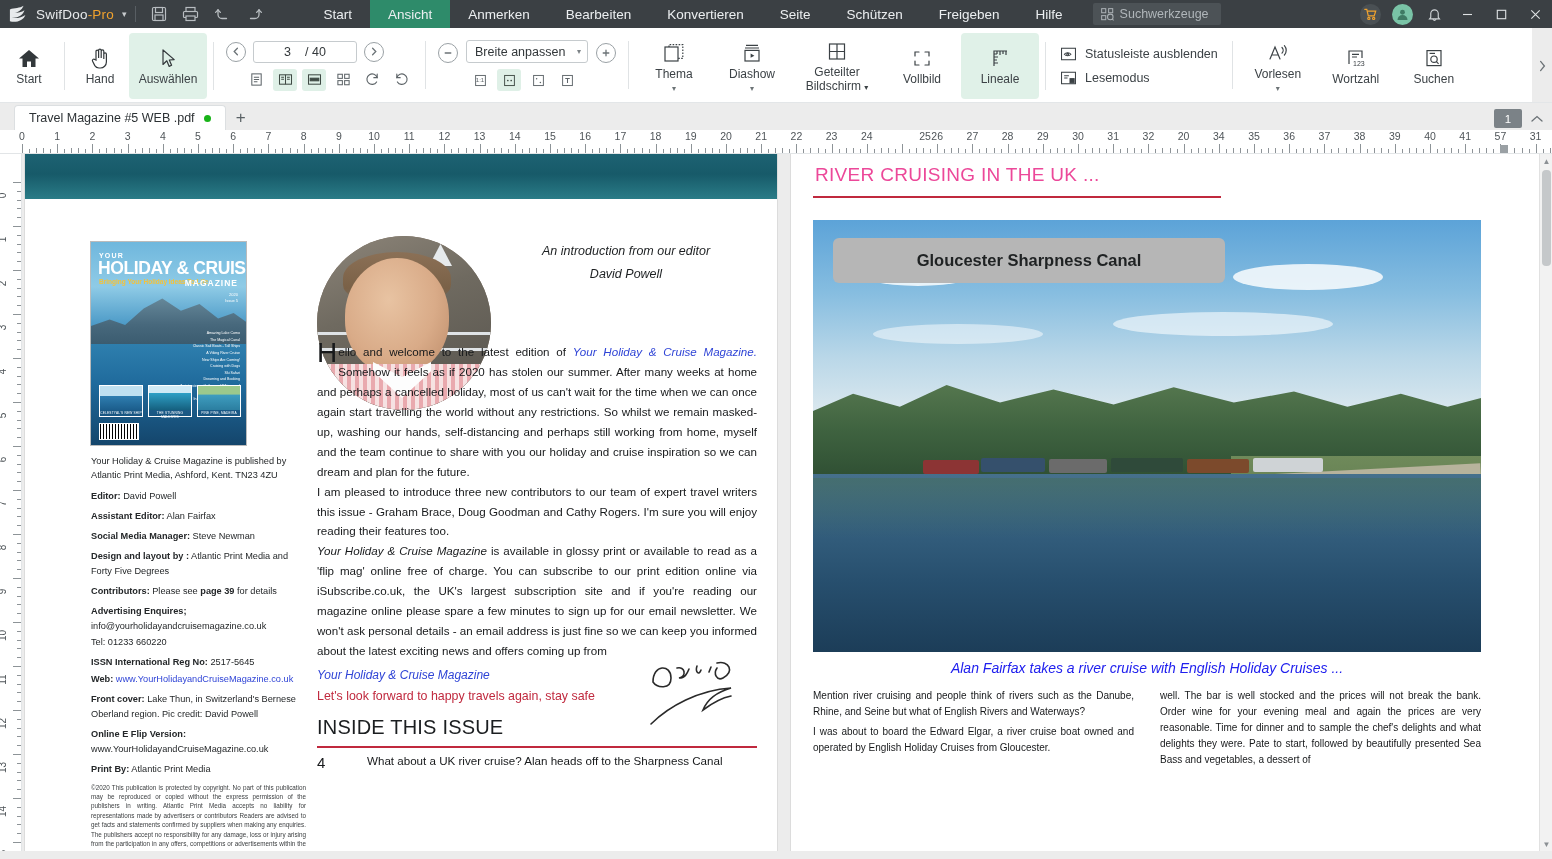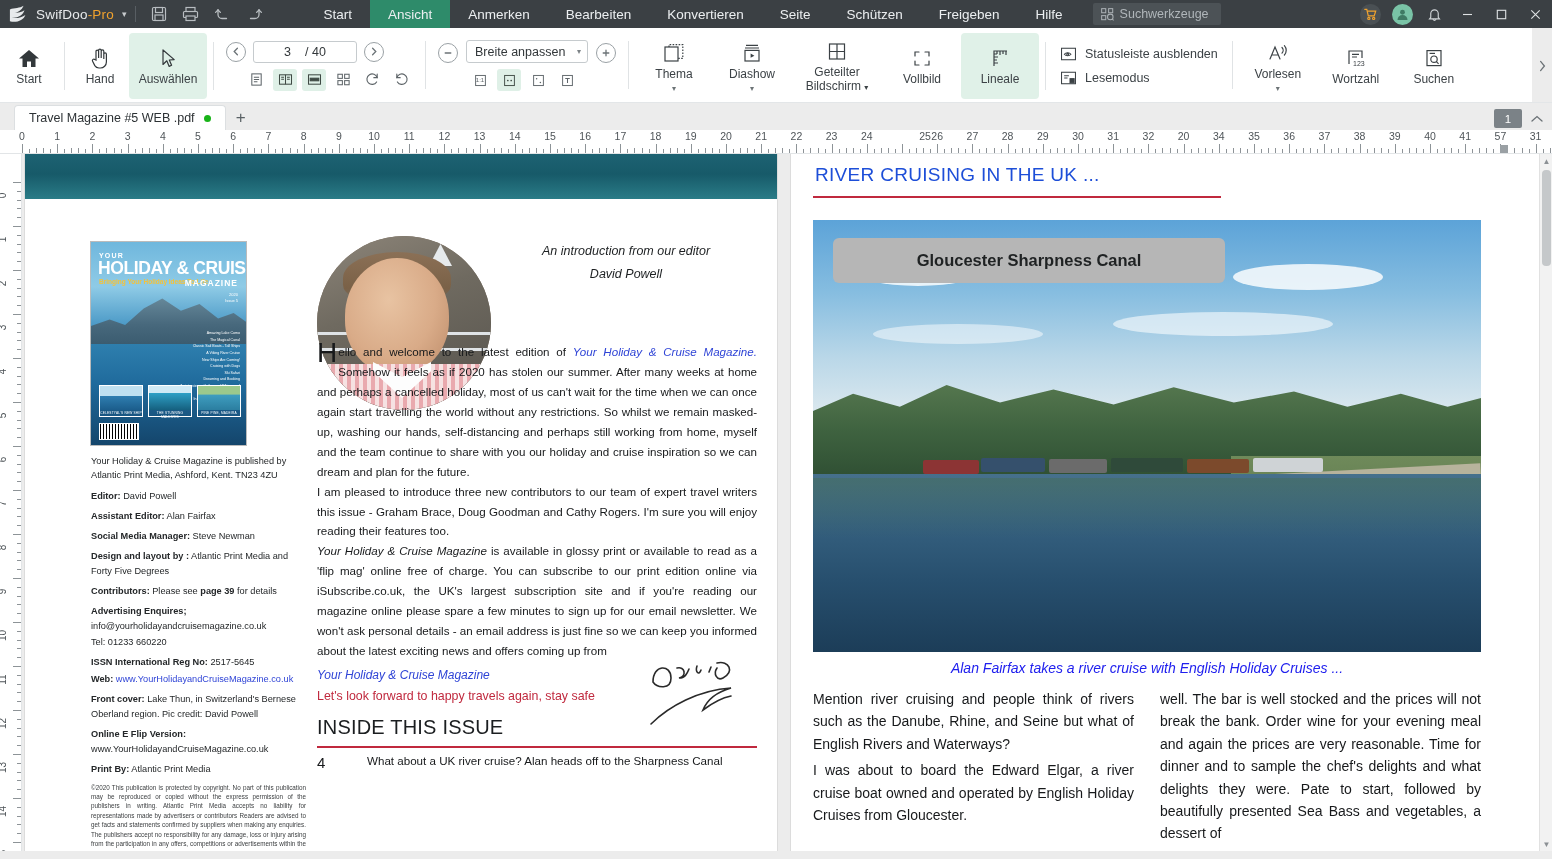--- a/index.html
+++ b/index.html
@@ -180,21 +180,21 @@
   .blue-line { color: #2f44d6; font-style: italic; font-size: 12px; }
   .red-line { color: #c0293e; font-size: 12.4px; }
   .l-inside-h { position: absolute; left: 292px; top: 562px; font-size: 20px; color: #1b1e20; letter-spacing: .2px; }
   .l-inside-rule { position: absolute; left: 292px; top: 592px; width: 440px; height: 1.6px; background: #c0293e; }
   .l-toc { position: absolute; left: 292px; top: 600px; width: 440px; display: flex; gap: 28px;
     font-size: 11.6px; color: #17191b; }
   .l-toc .num { font-size: 15px; width: 22px; }
   .sig { position: absolute; left: 620px; top: 500px; width: 110px; height: 72px; }
 
   
-  .r-title { position: absolute; left: 24px; top: 10px; font-size: 19px; color: #1d4ed8; letter-spacing: .3px; }
+  .r-title { position: absolute; left: 24px; top: 10px; font-size: 19px; color: #ec4899; letter-spacing: .3px; }
   .r-rule { position: absolute; left: 22px; top: 42px; width: 408px; height: 1.8px; background: #c0293e; }
   .r-img { position: absolute; left: 22px; top: 66px; width: 668px; height: 432px; overflow: hidden;
     background: linear-gradient(180deg,#7fb5dd 0%, #a9cfe7 30%, #cfe2ee 46%, #6f8f7e 47%, #3c5f54 100%); }
   .ri-sky { position:absolute; left:0; top:0; width:100%; height:190px;
     background: linear-gradient(180deg,#5ca3d8 0%, #86bde0 38%, #b9d7e8 72%, #d9e7ee 100%); }
   .ri-cloud { position:absolute; background:rgba(255,255,255,.82); border-radius:50%; }
   .ri-trees { position:absolute; left:0; top:150px; width:100%; height:108px;
     background: linear-gradient(180deg,#5c7d53 0%, #3f6340 55%, #2f4f33 100%);
     clip-path: polygon(0 38%, 6% 22%, 13% 34%, 20% 14%, 28% 30%, 36% 18%, 45% 32%, 54% 16%, 63% 30%, 72% 20%, 80% 34%, 88% 22%, 95% 34%, 100% 26%, 100% 100%, 0 100%); }
   .ri-bank { position:absolute; right:0; top:236px; width:250px; height:90px; background: linear-gradient(180deg,#6f8a5a 0%, #55704a 100%); }
@@ -203,21 +203,21 @@
     background: linear-gradient(180deg,#46708c 0%, #35607f 28%, #274f6e 60%, #1c3d58 100%); }
   .ri-refl { position:absolute; left:0; top:258px; width:100%; height:60px; background: linear-gradient(180deg,rgba(70,110,90,.55),rgba(40,80,110,0)); }
   .ri-boats { position:absolute; left:110px; top:232px; width:430px; height:30px; }
   .ri-boat { position:absolute; height:14px; border-radius:2px; }
   .ri-cap { position: absolute; left: 20px; top: 18px; width: 392px; padding: 12px 6px;
     background: #b6b6b6; border-radius: 6px; text-align: center; font-size: 16.5px; font-weight: bold;
     color: #1f2223; line-height: 1.3; }
   .r-caption { position: absolute; left: 22px; top: 506px; width: 668px; text-align: center;
     font-size: 14px; font-style: italic; color: #2020ee; }
   .r-cols { position: absolute; left: 22px; top: 534px; width: 668px; display: flex; gap: 26px;
-    font-size: 14px; color: #17191b; line-height: 1.6; }
+    font-size: 10px; color: #17191b; line-height: 1.6; }
   .r-cols .col { width: 321px; }
   .r-cols p { text-align: justify; margin-bottom: 4px; }
 
   
   .vscroll { position: absolute; right: 0; top: 0; width: 13px; height: 100%; background: #f2f2f2; border-left: 1px solid #e1e1e1; }
   .vthumb { position: absolute; left: 2px; top: 2px; width: 9px; height: 96px; background: #c5c8ca; border-radius: 4px; }
   .vsc-arrow { position: absolute; left: 0; width: 13px; height: 14px; display:flex; align-items:center; justify-content:center; color:#8b9094; font-size:8px; }
   .bottombar { height: 8px; background: #ececec; flex: none; }
 </style>
 </head>

